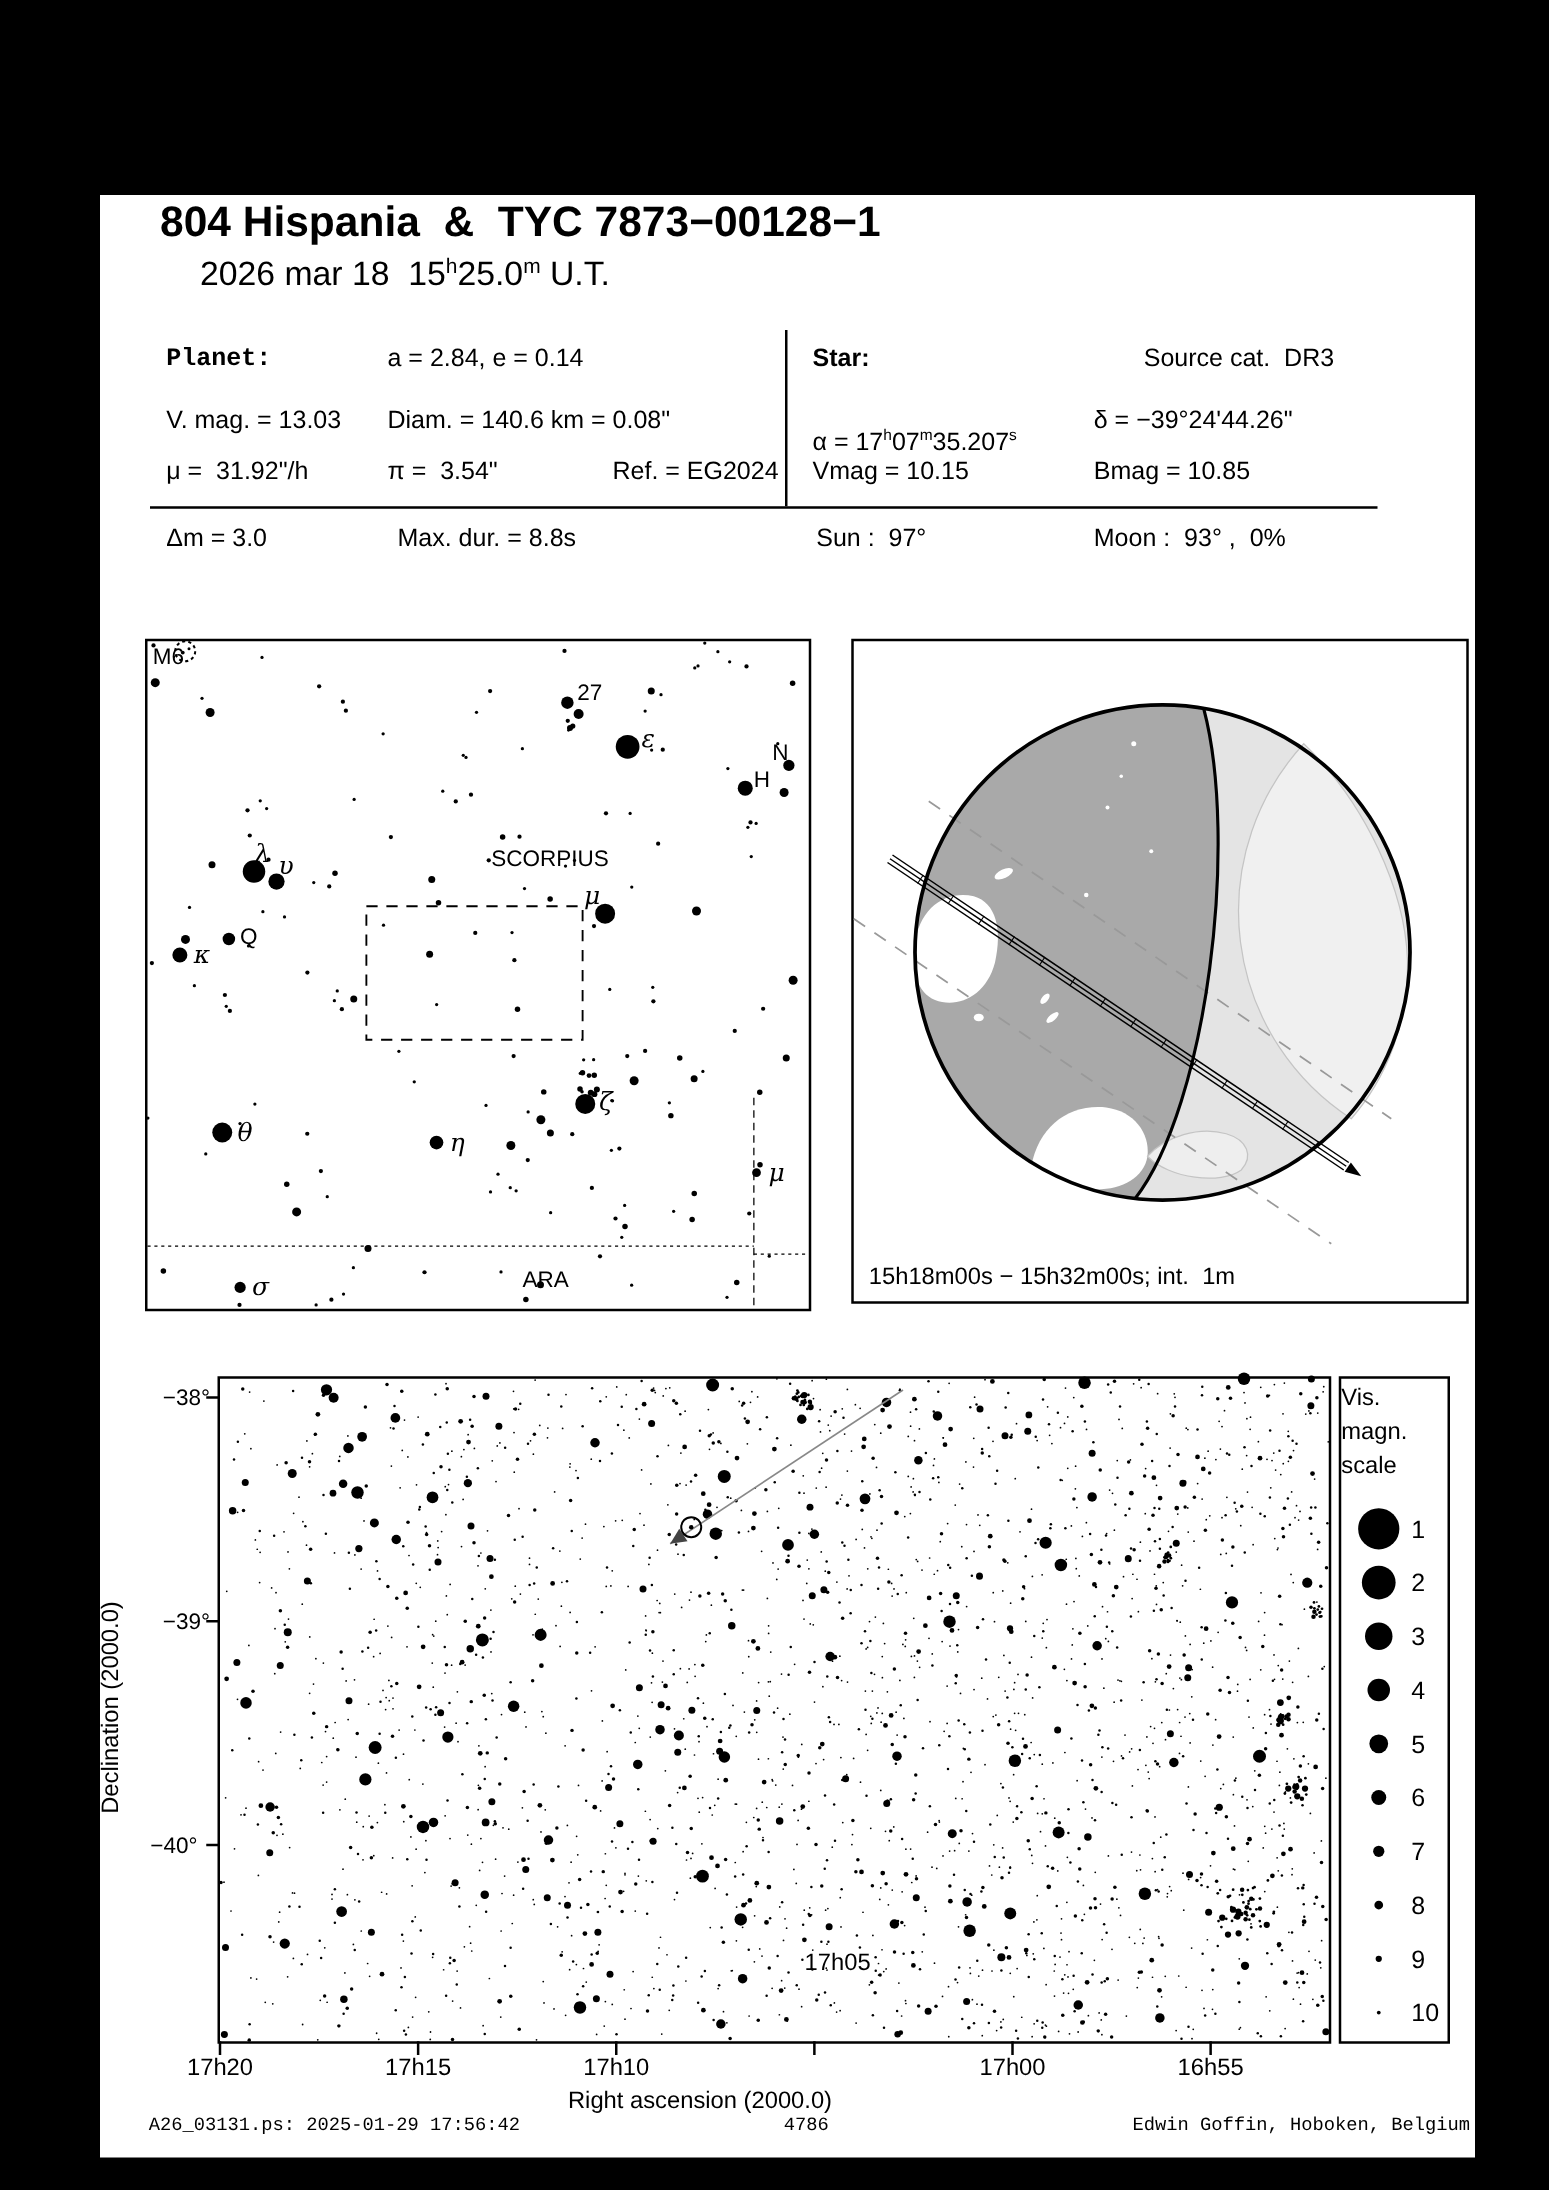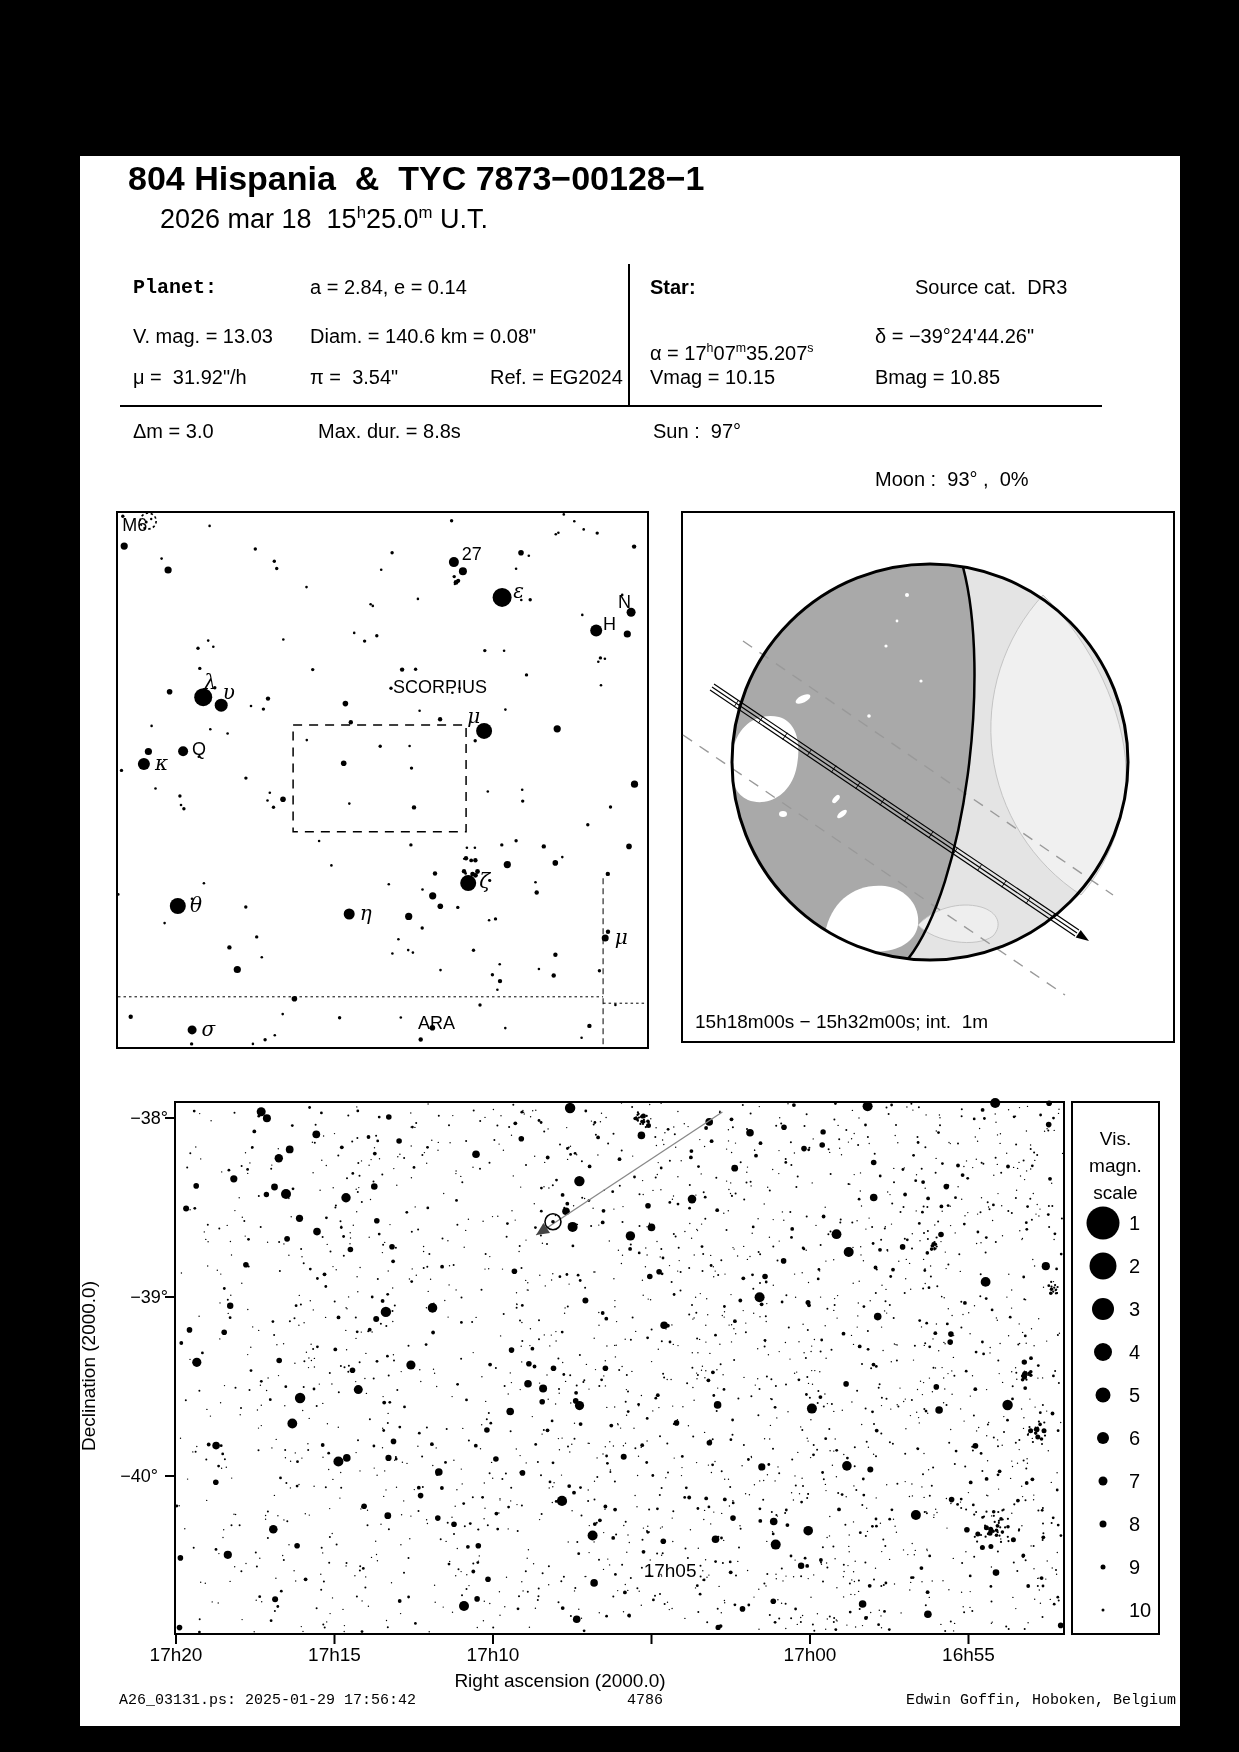--- a/index.html
+++ b/index.html
@@ -22,21 +22,21 @@
   svg{display:block;}
   svg.fill{position:absolute;left:0;top:0;overflow:visible;}
   .finder-box text.sans{font:18px "Liberation Sans",sans-serif;}
   .finder-box text.serif{font:italic 20px "DejaVu Serif",serif;}
   .globe-caption{left:12px;top:498px;font-size:19px;white-space:pre;}
   .ytick{font-size:18px;text-align:right;width:58px;line-height:22px;}
   .xtick{font-size:19px;text-align:center;width:90px;line-height:22px;}
   .axis-title{font-size:19px;text-align:center;}
   .ylab{left:-101px;top:1199px;width:220px;transform:rotate(-90deg);}
   .xlab{left:330px;top:1514px;width:300px;}
-  .leg-title{left:0;top:22px;width:85px;text-align:center;font-size:19px;line-height:27px;}
+  .leg-title{left:0;top:2px;width:85px;font-size:19px;line-height:27px;}
   .legend-box text{font:20px "Liberation Sans",sans-serif;}
   .footer{font-family:"Liberation Mono",monospace;font-size:15px;top:1536px;white-space:pre;}
   .f-left{left:39px;} .f-center{left:480px;width:170px;text-align:center;} .f-right{right:4px;}
 </style>
 </head>
 <body>
 
 <div class="canvas">
  <div class="page">
 
@@ -57,21 +57,21 @@
   <span class="abs info" style="left:795px;top:169px;">δ = −39°24'44.26"</span>
   <span class="abs info" style="left:570px;top:210px;">Vmag = 10.15</span>
   <span class="abs info" style="left:795px;top:210px;">Bmag = 10.85</span>
 
   <div class="abs rule-h"></div>
   <div class="abs rule-v"></div>
 
   <span class="abs info" style="left:53px;top:264px;">Δm = 3.0</span>
   <span class="abs info" style="left:238px;top:264px;">Max. dur. = 8.8s</span>
   <span class="abs info" style="left:573px;top:264px;">Sun :  97°</span>
-  <span class="abs info" style="left:795px;top:264px;margin-top:48px;">Moon :  93° ,  0%</span>
+  <span class="abs info" style="left:795px;top:264px;">Moon :  93° ,  0%</span>
 
   <div class="abs panel finder-box">
     <svg id="finder-svg" class="fill" width="529" height="534" viewBox="0 0 529 534">
           <circle cx="6.2" cy="33.1" r="3.6" fill="#000"></circle>
           <circle cx="369.8" cy="278.5" r="1.3" fill="#000"></circle>
           <circle cx="246.6" cy="128.1" r="1.7" fill="#000"></circle>
           <circle cx="386.1" cy="137.7" r="1.3" fill="#000"></circle>
           <circle cx="404.2" cy="276.8" r="1.3" fill="#000"></circle>
           <circle cx="194.7" cy="156.6" r="1.7" fill="#000"></circle>
           <circle cx="156.8" cy="522.2" r="1.3" fill="#000"></circle>

